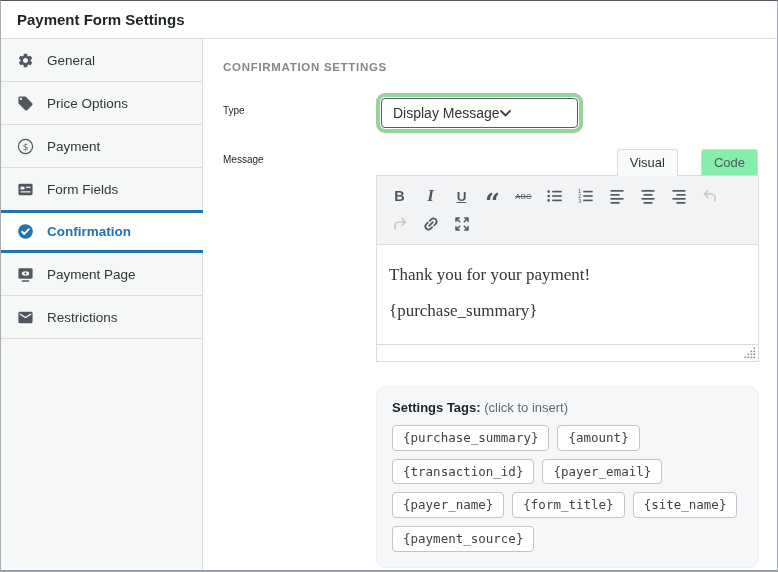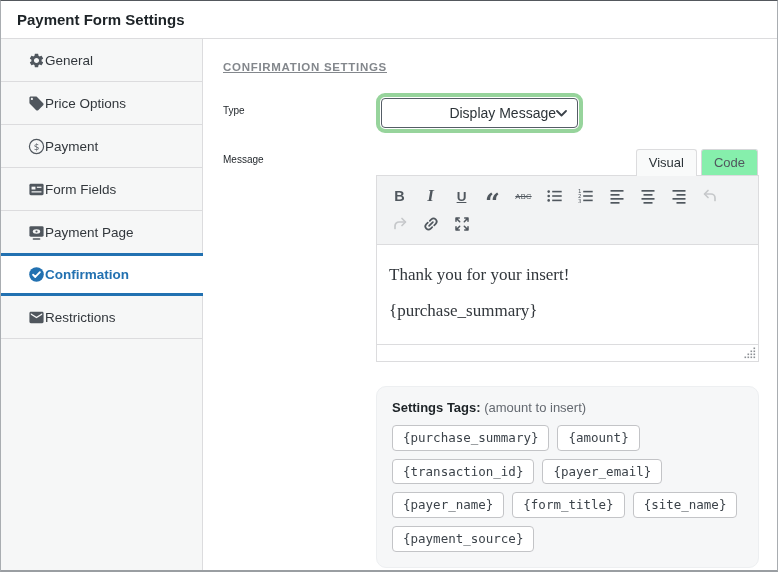--- a/index.html
+++ b/index.html
@@ -30,21 +30,21 @@
   
   .sidebar {
     width: 202px; flex: none;
     background: #f6f7f7;
     border-right: 1px solid #dcdcde;
     position: relative;
   }
   .side-item {
     height: 43px;
     display: flex; align-items: center;
-    padding-left: 27px; 
+    padding-left: 16px; gap: 13px;
     border-bottom: 1px solid #dcdcde;
     font-size: 13.5px; color: #32373c;
     cursor: pointer;
   }
   .side-item .icon { width: 17px; height: 17px; flex: none; color: #50575e; display: flex; }
   .side-item .icon svg { width: 100%; height: 100%; }
   .side-item.active {
     background: #fff;
     border-top: 3px solid #2271b1;
     border-bottom: 3px solid #2271b1;
@@ -53,21 +53,21 @@
     position: relative; z-index: 2;
     color: #2271b1; font-weight: 700;
   }
   .side-item.active .icon { color: #2271b1; }
 
   
   .main { flex: 1; background: #fff; padding: 14px 18px 0 20px; overflow: hidden; }
 
   .section-heading {
     font-size: 11.5px; font-weight: 700; letter-spacing: .7px;
-    color: #83878c; margin: 8px 0 20px; text-decoration: underline;
+    color: #83878c; margin: 8px 0 20px;
   }
 
   .form-row { display: flex; align-items: flex-start; }
   .form-label {
     width: 153px; flex: none;
     font-size: 10px; font-weight: 400; color: #23282d;
   }
   .row-type { margin-bottom: 14px; }
   .row-type .form-label { padding-top: 12px; }
   .row-message .form-label { padding-top: 7px; }
@@ -76,30 +76,30 @@
     display: inline-block;
     border: 4px solid #97d49c;
     border-radius: 9px;
     background: #fff;
     padding: 1px;
   }
   .type-select {
     width: 197px; height: 30px;
     border: 1px solid #555d66; border-radius: 4px;
     background: #fff;
-    display: flex; align-items: center; justify-content: flex-end;
+    display: flex; align-items: center; justify-content: flex-start;
     padding: 0 10px 0 11px;
     font-size: 14px; color: #2c3338;
     cursor: pointer;
   }
   .type-select svg { width: 11px; height: 7px; flex: none; }
 
   
   .editor-col { width: 383px; }
-  .tabs-bar { display: flex; justify-content: flex-end; align-items: flex-end; gap: 4px; height: 28px; padding-right: 1px; }
+  .tabs-bar { display: flex; justify-content: flex-end; align-items: flex-end; gap: 23px; height: 28px; padding-right: 1px; }
   .tab {
     font-size: 13px; color: #50575e;
     padding: 5px 12px 6px;
     background: #86efac;
     border: 1px solid #d5d7d9; border-bottom: none;
     border-radius: 3px 3px 0 0;
     position: relative; top: 1px; z-index: 0;
     cursor: pointer;
   }
   .tab.active { background: #f9fafa; border-color: #dcdcde; color: #2c3338; z-index: 3; }
@@ -201,40 +201,40 @@
               <rect x="2" y="4" width="20" height="16" rx="2" fill="currentColor"></rect>
               <rect x="5" y="8" width="5.5" height="4" fill="#f6f7f7"></rect>
               <rect x="12.5" y="8" width="6.5" height="1.7" fill="#f6f7f7"></rect>
               <rect x="5" y="14.5" width="14" height="1.7" fill="#f6f7f7"></rect>
             </svg>
         </span>
         <span>Form Fields</span>
       </div>
 
 
+      <div class="side-item active">
+        <span class="icon">
+          <svg viewBox="0 0 20 20">
+              <circle cx="10" cy="10" r="8.6" fill="#2271b1"></circle>
+              <path d="M6 10.3l2.6 2.6L14 7.3" stroke="#fff" stroke-width="2.2" fill="none" stroke-linecap="round" stroke-linejoin="round"></path>
+            </svg>
+        </span>
+        <span>Confirmation</span>
+      </div>
+
       <div class="side-item">
         <span class="icon">
           <svg viewBox="0 0 24 24">
               <rect x="2" y="3" width="20" height="15" rx="2" fill="currentColor"></rect>
               <ellipse cx="12" cy="10.5" rx="5.2" ry="3.2" fill="#f6f7f7"></ellipse>
               <circle cx="12" cy="10.5" r="1.5" fill="currentColor"></circle>
               <rect x="6.5" y="20" width="11" height="2.2" rx="1.1" fill="currentColor"></rect>
             </svg>
         </span>
         <span>Payment Page</span>
-      </div>
-
-      <div class="side-item active">
-        <span class="icon">
-          <svg viewBox="0 0 20 20">
-              <circle cx="10" cy="10" r="8.6" fill="#2271b1"></circle>
-              <path d="M6 10.3l2.6 2.6L14 7.3" stroke="#fff" stroke-width="2.2" fill="none" stroke-linecap="round" stroke-linejoin="round"></path>
-            </svg>
-        </span>
-        <span>Confirmation</span>
       </div>
 
       <div class="side-item">
         <span class="icon">
           <svg viewBox="0 0 24 24" fill="currentColor">
               <path d="M20 4H4c-1.1 0-1.99.9-1.99 2L2 18c0 1.1.9 2 2 2h16c1.1 0 2-.9 2-2V6c0-1.1-.9-2-2-2zm0 4l-8 5-8-5V6l8 5 8-5v2z"></path>
             </svg>
         </span>
         <span>Restrictions</span>
       </div>
@@ -355,21 +355,21 @@
                       <path d="M3 6.3V3h3.3M3.4 3.4l3.3 3.3"></path>
                       <path d="M11.7 3H15v3.3M14.6 3.4l-3.3 3.3"></path>
                       <path d="M3 11.7V15h3.3M3.4 14.6l3.3-3.3"></path>
                       <path d="M15 11.7V15h-3.3M14.6 14.6l-3.3-3.3"></path>
                     </g>
                   </svg>
               </div>
             </div>
 
             <div class="editor-content">
-              <p>Thank you for your insert!</p>
+              <p>Thank you for your payment!</p>
               <p>{purchase_summary}</p>
             </div>
 
             <div class="statusbar">
               <svg class="grip" viewBox="0 0 12 12" fill="#8c8f94">
                   <rect x="9.5" y="0.5" width="1.6" height="1.6"></rect>
                   <rect x="6.5" y="3.5" width="1.6" height="1.6"></rect>
                   <rect x="9.5" y="3.5" width="1.6" height="1.6"></rect>
                   <rect x="3.5" y="6.5" width="1.6" height="1.6"></rect>
                   <rect x="6.5" y="6.5" width="1.6" height="1.6"></rect>
@@ -379,21 +379,21 @@
                   <rect x="6.5" y="9.5" width="1.6" height="1.6"></rect>
                   <rect x="9.5" y="9.5" width="1.6" height="1.6"></rect>
                 </svg>
             </div>
 
           </div>
 
           <div class="tags-panel">
             <div class="tags-header">
               <span class="bold">Settings Tags:</span>
-              <span class="hint">(amount to insert)</span>
+              <span class="hint">(click to insert)</span>
             </div>
             <div class="tags-list">
               <span class="tag-chip">{purchase_summary}</span>
               <span class="tag-chip">{amount}</span>
               <span class="tag-chip">{transaction_id}</span>
               <span class="tag-chip">{payer_email}</span>
               <span class="tag-chip">{payer_name}</span>
               <span class="tag-chip">{form_title}</span>
               <span class="tag-chip">{site_name}</span>
               <span class="tag-chip">{payment_source}</span>

